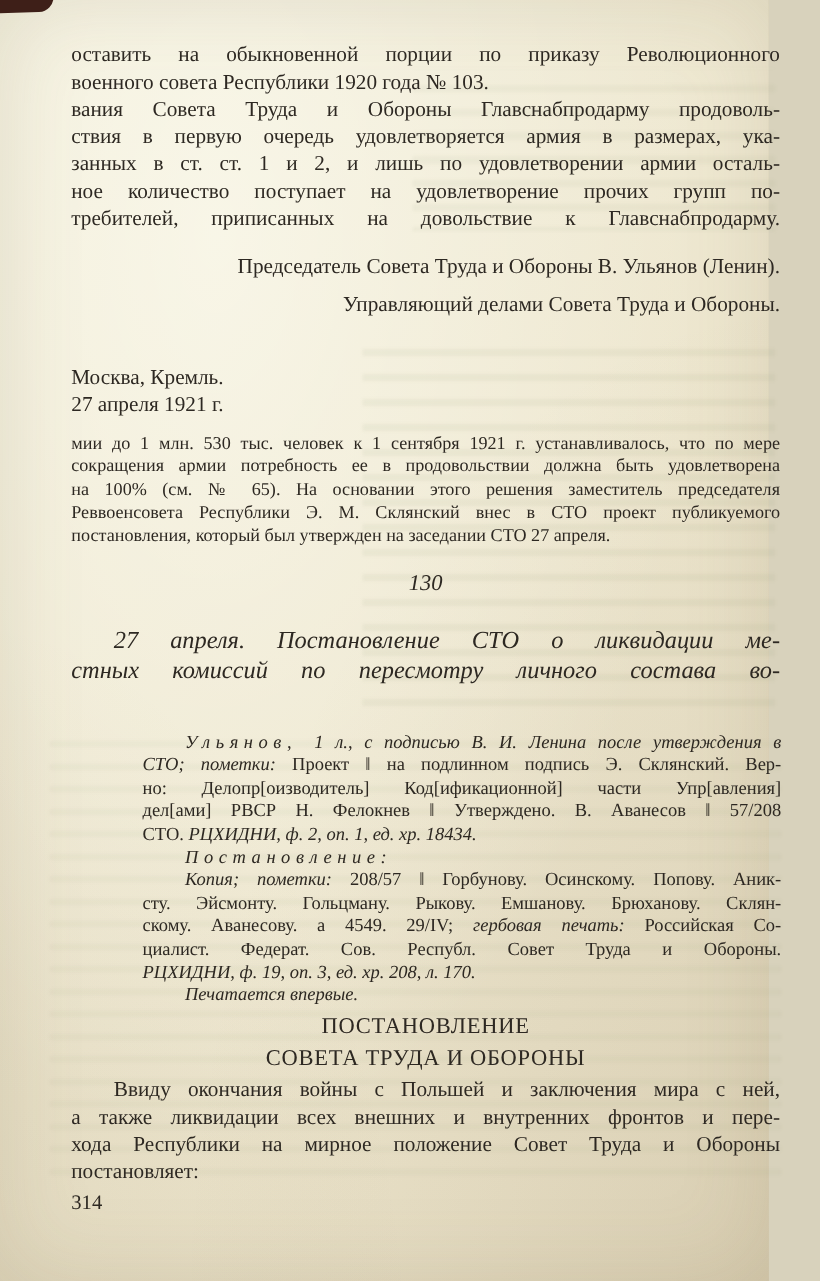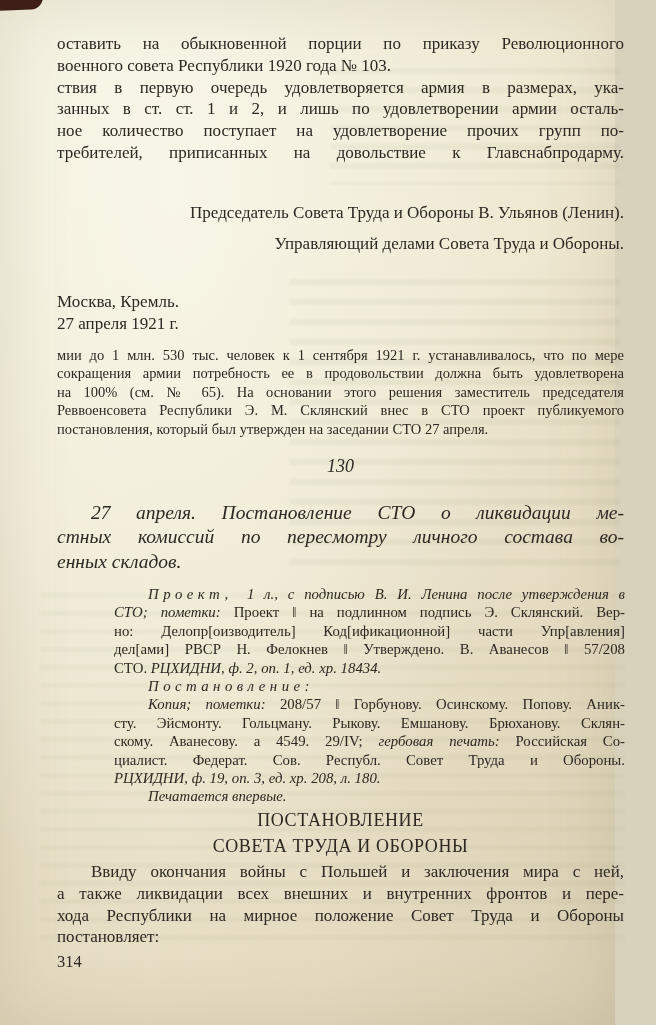--- a/index.html
+++ b/index.html
@@ -51,20 +51,21 @@
 <div class="page">
 
   <div class="ghost g1"></div>
   <div class="ghost g2"></div>
   <div class="ghost g3"></div>
   <div class="corner-mark"></div>
 
   <div class="block para-main just" style="top:33px">
       <div class="tline"><span>оставить на обыкновенной порции по приказу Революционного</span></div>
       <div class="tline al-l"><span>военного совета Республики 1920 года № 103.</span></div>
+      <div class="tline"><span>вания Совета Труда и Обороны Главснабпродарму продоволь-</span></div>
       <div class="tline"><span>ствия в первую очередь удовлетворяется армия в размерах, ука-</span></div>
       <div class="tline"><span>занных в ст. ст. 1 и 2, и лишь по удовлетворении армии осталь-</span></div>
       <div class="tline"><span>ное количество поступает на удовлетворение прочих групп по-</span></div>
       <div class="tline"><span>требителей, приписанных на довольствие к Главснабпродарму.</span></div>
     </div>
 
   <div class="block sig right">
       <div class="tline"><span>Председатель Совета Труда и Обороны В. Ульянов (Ленин).</span></div>
       <div class="tline"><span>Управляющий делами Совета Труда и Обороны.</span></div>
     </div>
@@ -82,35 +83,34 @@
       <div class="tline al-l"><span>постановления, который был утвержден на заседании СТО 27 апреля.</span></div>
     </div>
 
   <div class="block docnum center">
     <div class="tline"><span class="it">130</span></div>
   </div>
 
   <div class="block dochead just">
       <div class="tline ind"><span class="it">27 апреля. Постановление СТО о ликвидации ме-</span></div>
       <div class="tline"><span class="it">стных комиссий по пересмотру личного состава во-</span></div>
-      <div class="tline al-l"><span class="it">енных складов.</span></div>
     </div>
 
   <div class="block prov just">
-      <div class="tline ind"><span class="it lsp">Проект, </span><span class="it">1 л., с подписью В. И. Ленина после утверждения в</span></div>
+      <div class="tline ind"><span class="it lsp">Ульянов, </span><span class="it">1 л., с подписью В. И. Ленина после утверждения в</span></div>
       <div class="tline"><span class="it">СТО; </span><span class="it">пометки: </span><span>Проект ‖ на подлинном подпись Э. Склянский. Вер-</span></div>
       <div class="tline"><span>но: Делопр[оизводитель] Код[ификационной] части Упр[авления]</span></div>
       <div class="tline"><span>дел[ами] РВСР Н. Фелокнев ‖ Утверждено. В. Аванесов ‖ 57/208</span></div>
       <div class="tline al-l"><span>СТО. </span><span class="it">РЦХИДНИ, ф. 2, оп. 1, ед. хр. 18434.</span></div>
       <div class="tline ind al-l"><span class="it lsp">Постановление:</span></div>
       <div class="tline ind"><span class="it">Копия; пометки: </span><span>208/57 ‖ Горбунову. Осинскому. Попову. Аник-</span></div>
       <div class="tline"><span>сту. Эйсмонту. Гольцману. Рыкову. Емшанову. Брюханову. Склян-</span></div>
       <div class="tline"><span>скому. Аванесову. а 4549. 29/IV; </span><span class="it">гербовая печать: </span><span>Российская Со-</span></div>
       <div class="tline"><span>циалист. Федерат. Сов. Республ. Совет Труда и Обороны.</span></div>
-      <div class="tline al-l"><span class="it">РЦХИДНИ, ф. 19, оп. 3, ед. хр. 208, л. 180.</span></div>
+      <div class="tline al-l"><span class="it">РЦХИДНИ, ф. 19, оп. 3, ед. хр. 208, л. 170.</span></div>
       <div class="tline ind al-l"><span class="it">Печатается впервые.</span></div>
     </div>
 
   <div class="block title center">
       <div class="tline"><span>ПОСТАНОВЛЕНИЕ</span></div>
       <div class="tline"><span>СОВЕТА ТРУДА И ОБОРОНЫ</span></div>
     </div>
 
   <div class="block body-par just">
       <div class="tline ind"><span>Ввиду окончания войны с Польшей и заключения мира с ней,</span></div>

